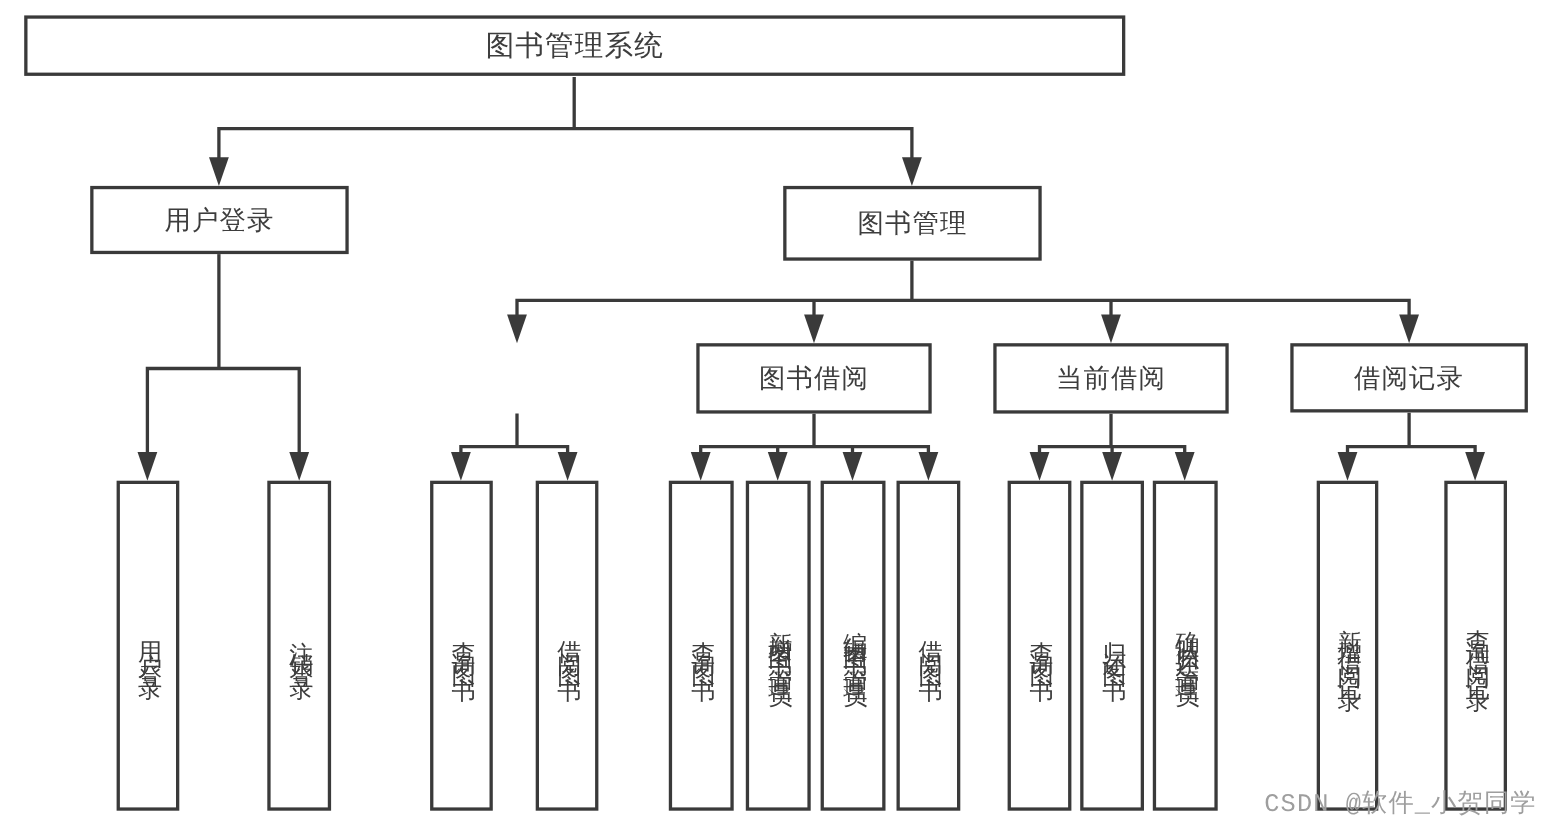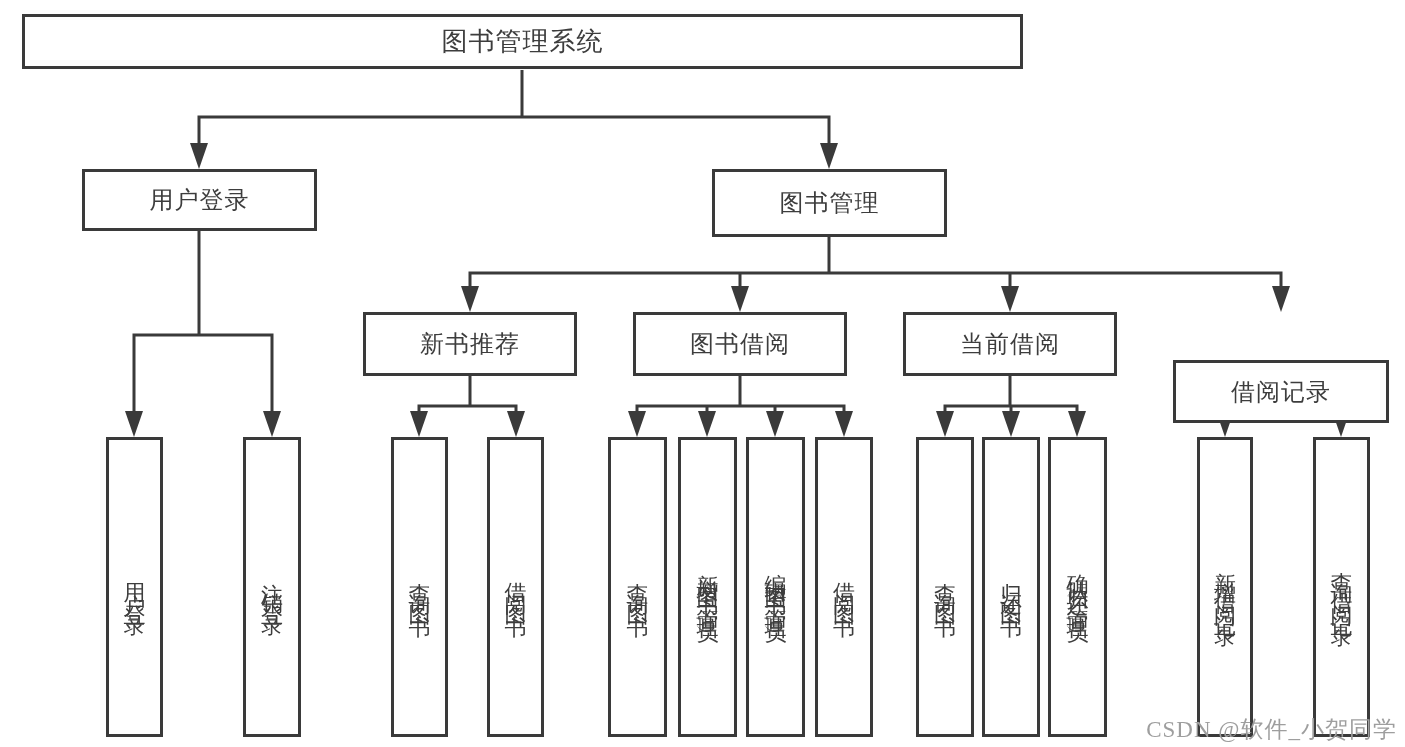--- a/index.html
+++ b/index.html
@@ -1,21 +1,21 @@
 <!DOCTYPE html>
 <html><head>
 <meta charset="utf-8">
 <style>
   html, body { margin: 0; padding: 0; background: #ffffff; }
   .stage {
     position: relative;
     width: 1405px;
     height: 747px;
     background: #ffffff;
-    font-family: Liberation Serif, serif;
+    font-family: Liberation Mono, monospace;
     overflow: hidden;
   }
   .wires {
     position: absolute;
     left: 0; top: 0;
     z-index: 1;
   }
   .hbox {
     position: absolute;
     box-sizing: border-box;
@@ -104,24 +104,23 @@
       <polygon points="1216,411 1234,411 1225,437"></polygon>
       <polygon points="1332,411 1350,411 1341,437"></polygon>
     </g>
   </svg>
 
   <div class="hbox title" style="left:22px; top:14px; width:1001px; height:55px;">图书管理系统</div>
 
   <div class="hbox" style="left:82px; top:169px; width:235px; height:62px;">用户登录</div>
   <div class="hbox" style="left:712px; top:169px; width:235px; height:68px;">图书管理</div>
 
-  <div class="hbox" style="left:363px; top:312px; width:214px; height:64px;">新书推荐</div>
   <div class="hbox" style="left:633px; top:312px; width:214px; height:64px;">图书借阅</div>
   <div class="hbox" style="left:903px; top:312px; width:214px; height:64px;">当前借阅</div>
-  <div class="hbox" style="left:1173px; top:312px; width:216px; height:63px;margin-top:48px;">借阅记录</div>
+  <div class="hbox" style="left:1173px; top:312px; width:216px; height:63px;">借阅记录</div>
 
   <div class="vbox" style="left:106px; width:57px;">
     <span class="vtext">用户登录</span>
   </div>
   <div class="vbox" style="left:243px; width:58px;">
     <span class="vtext">注销登录</span>
   </div>
 
   <div class="vbox" style="left:391px; width:57px;">
     <span class="vtext">查询图书</span>

